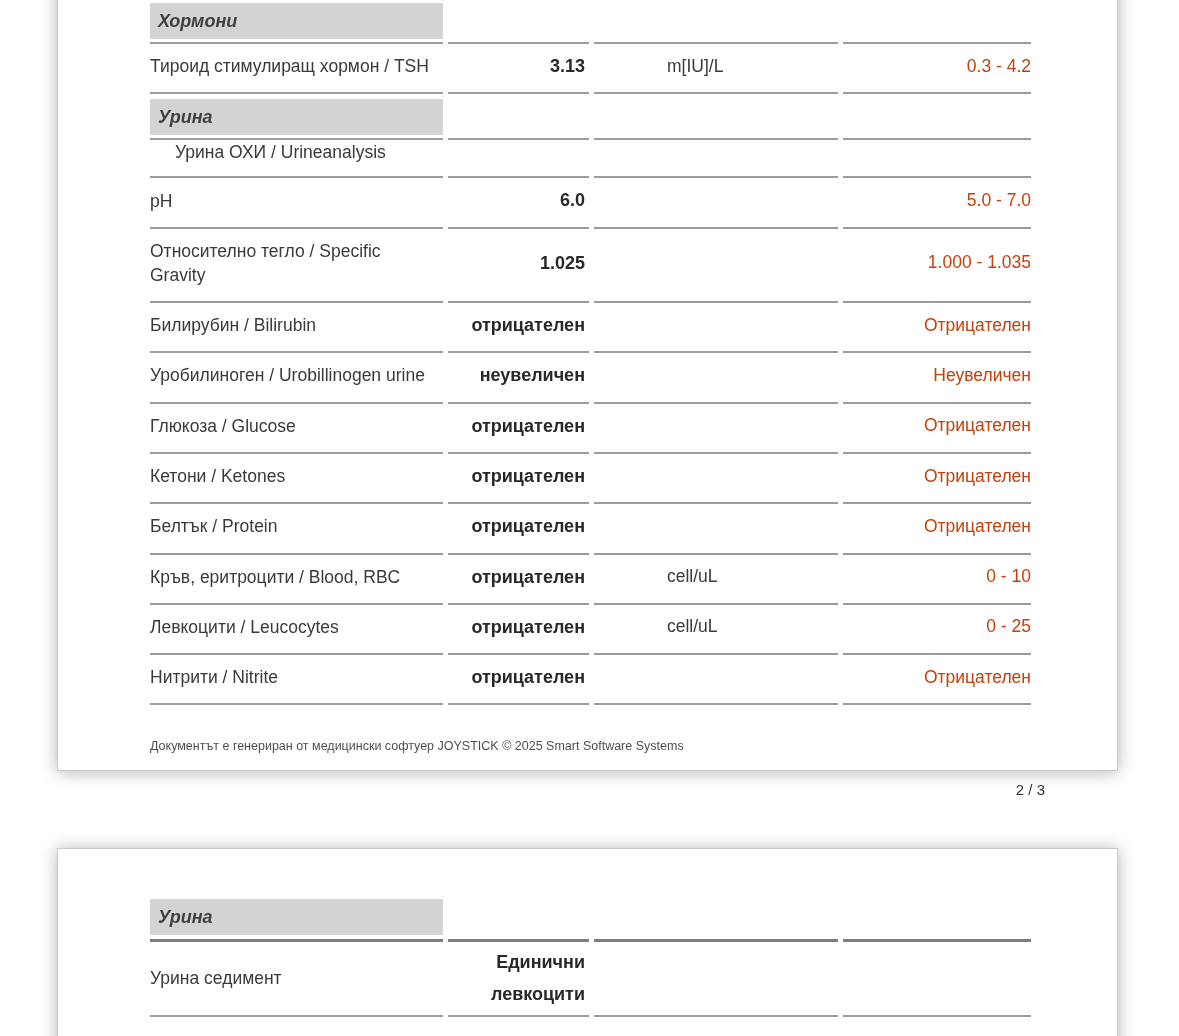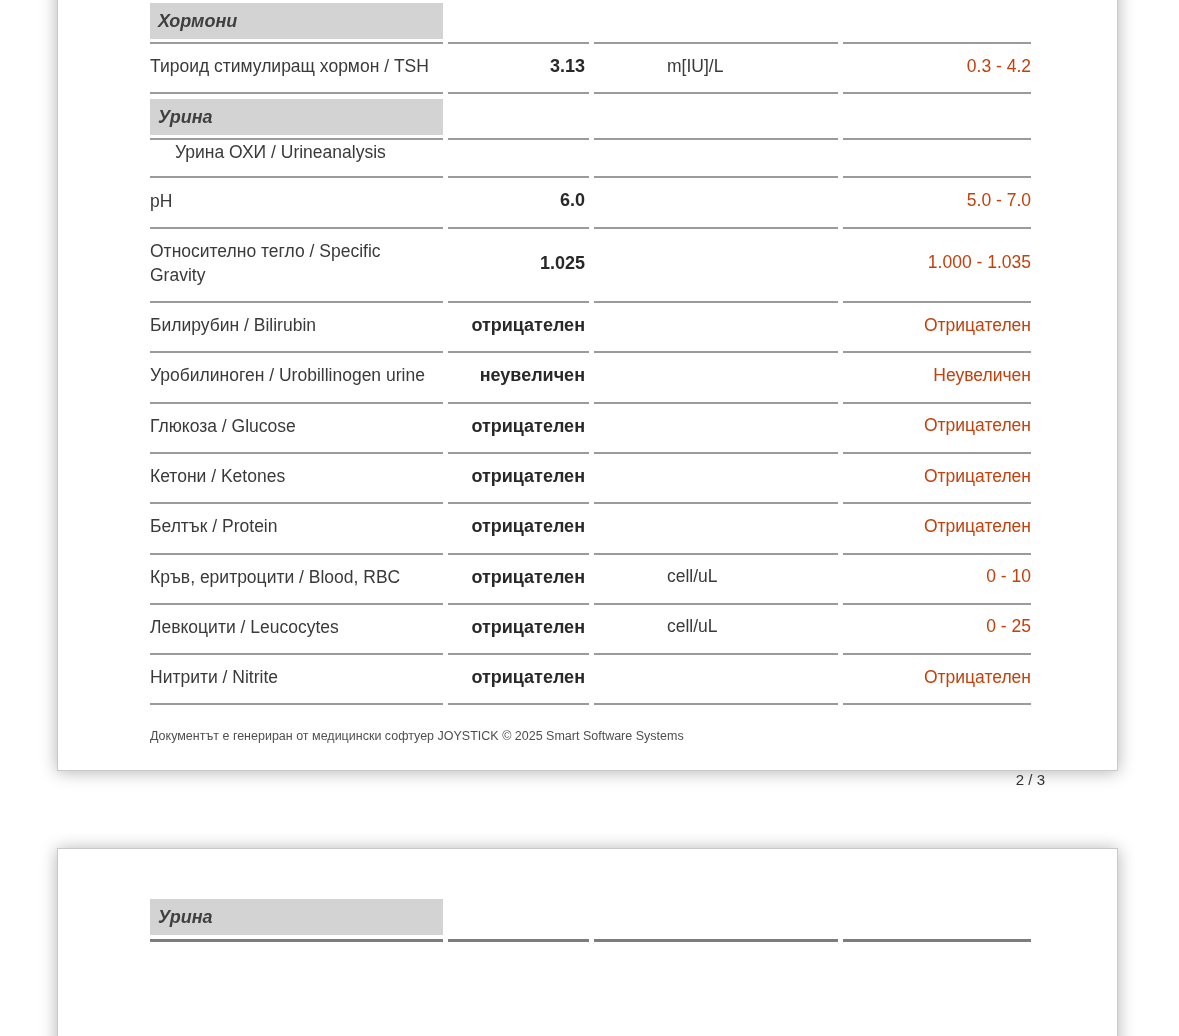--- a/index.html
+++ b/index.html
@@ -36,21 +36,21 @@
              white-space:pre-line; }
   .c-unit  { font-size:17.5px; color:#3a3a3a; padding-left:73px; }
   .c-range { justify-content:flex-end; text-align:right; font-size:17.5px; color:#c2410c; }
 
   
   #page2 .row-section .cell { border-bottom:3px solid #7d7d7d; padding-bottom:4px; }
   #page2 .row-data .cell { padding-top:4px; padding-bottom:4px; }
   #page2 .c-value { line-height:1.8; }
 
   
-  .report-footer { margin-top:24px; font-size:12.5px; color:#4f4f4f; }
+  .report-footer { margin-top:34px; font-size:12.5px; color:#4f4f4f; }
   .page-indicator { margin-top:28px; margin-right:-14px; text-align:right;
                     font-size:15px; color:#333333; }
 </style>
 </head>
 <body>
 
 <div class="viewport">
 
   <div class="page" id="page1">
     <div class="rtable" id="table-page1">
@@ -165,16 +165,23 @@
     <div class="rtable" id="table-page2">
   <div class="trow row-section">
     <div class="cell">
       <div class="chip">Урина</div>
     </div>
     <div class="cell"></div>
     <div class="cell"></div>
     <div class="cell"></div>
   </div>
 
+  <div class="trow row-data">
+    <div class="cell c-label">Урина седимент</div>
+    <div class="cell c-value">Единични
+левкоцити</div>
+    <div class="cell c-unit"></div>
+    <div class="cell c-range"></div>
+  </div>
 </div>
   </div>
 
 </div>
 
 </body></html>

